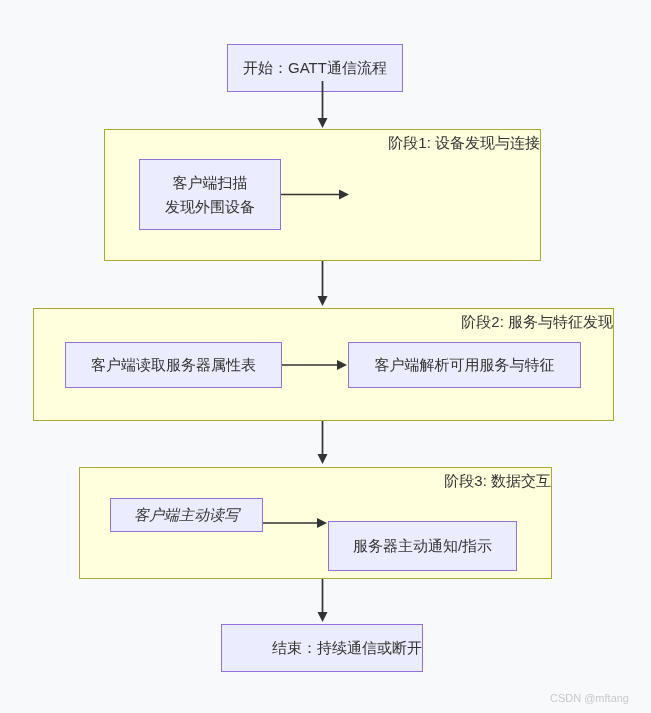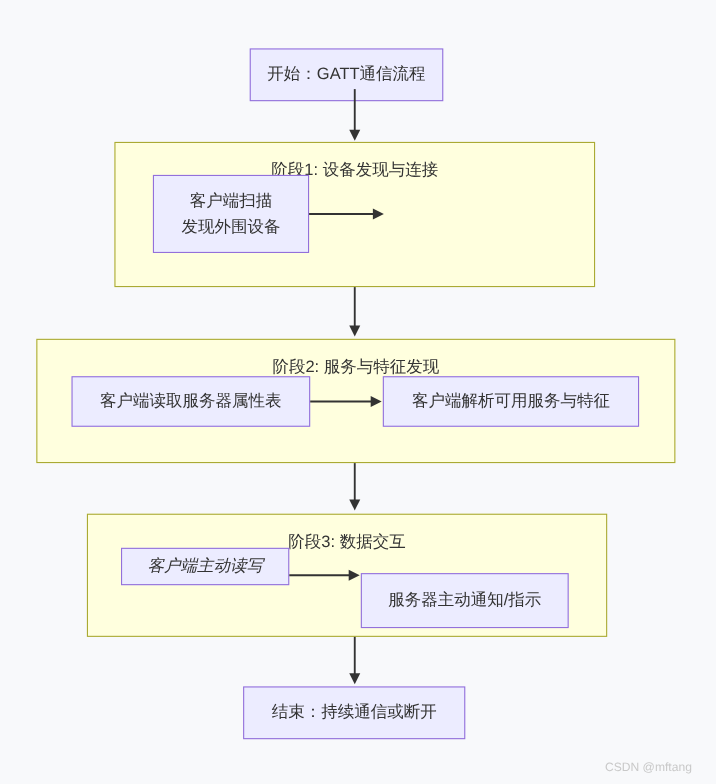--- a/index.html
+++ b/index.html
@@ -25,22 +25,22 @@
     overflow: hidden;
   }
   .group {
     position: absolute;
     background: var(--group-fill);
     border: 1px solid var(--group-border);
     z-index: 1;
   }
   .group-title {
     width: 100%;
-    text-align: center;
-    padding-top: 15px;
+    text-align: right;
+    padding-top: 4px;
     font-size: 15px;
     color: var(--text-color);
   }
   .node {
     position: absolute;
     background: var(--node-fill);
     border: 1px solid var(--node-border);
     display: flex;
     flex-direction: column;
     align-items: center;
@@ -99,21 +99,21 @@
   <div class="group" style="left:79px; top:467px; width:473px; height:112px;">
     <div class="group-title">阶段3: 数据交互</div>
   </div>
   <div class="node" style="left:110px; top:498px; width:153px; height:34px;font-style:italic;">
     <div>客户端主动读写</div>
   </div>
   <div class="node" style="left:328px; top:498px; width:189px; height:50px;margin-top:23px;">
     <div>服务器主动通知/指示</div>
   </div>
 
-  <div class="node" style="left:221px; top:624px; width:202px; height:48px;">
+  <div class="node" style="left:221px; top:624px; width:202px; height:48px;align-items:flex-end;">
     <div>结束：持续通信或断开</div>
   </div>
 
   <svg class="edges" xmlns="http://www.w3.org/2000/svg">
 
     <line class="edge-line" x1="322.5" y1="81" x2="322.5" y2="119"></line>
     <polygon class="edge-head" points="317.5,118 327.5,118 322.5,128"></polygon>
 
     <line class="edge-line" x1="281" y1="194.5" x2="340" y2="194.5"></line>
     <polygon class="edge-head" points="339,189.5 339,199.5 349,194.5"></polygon>

